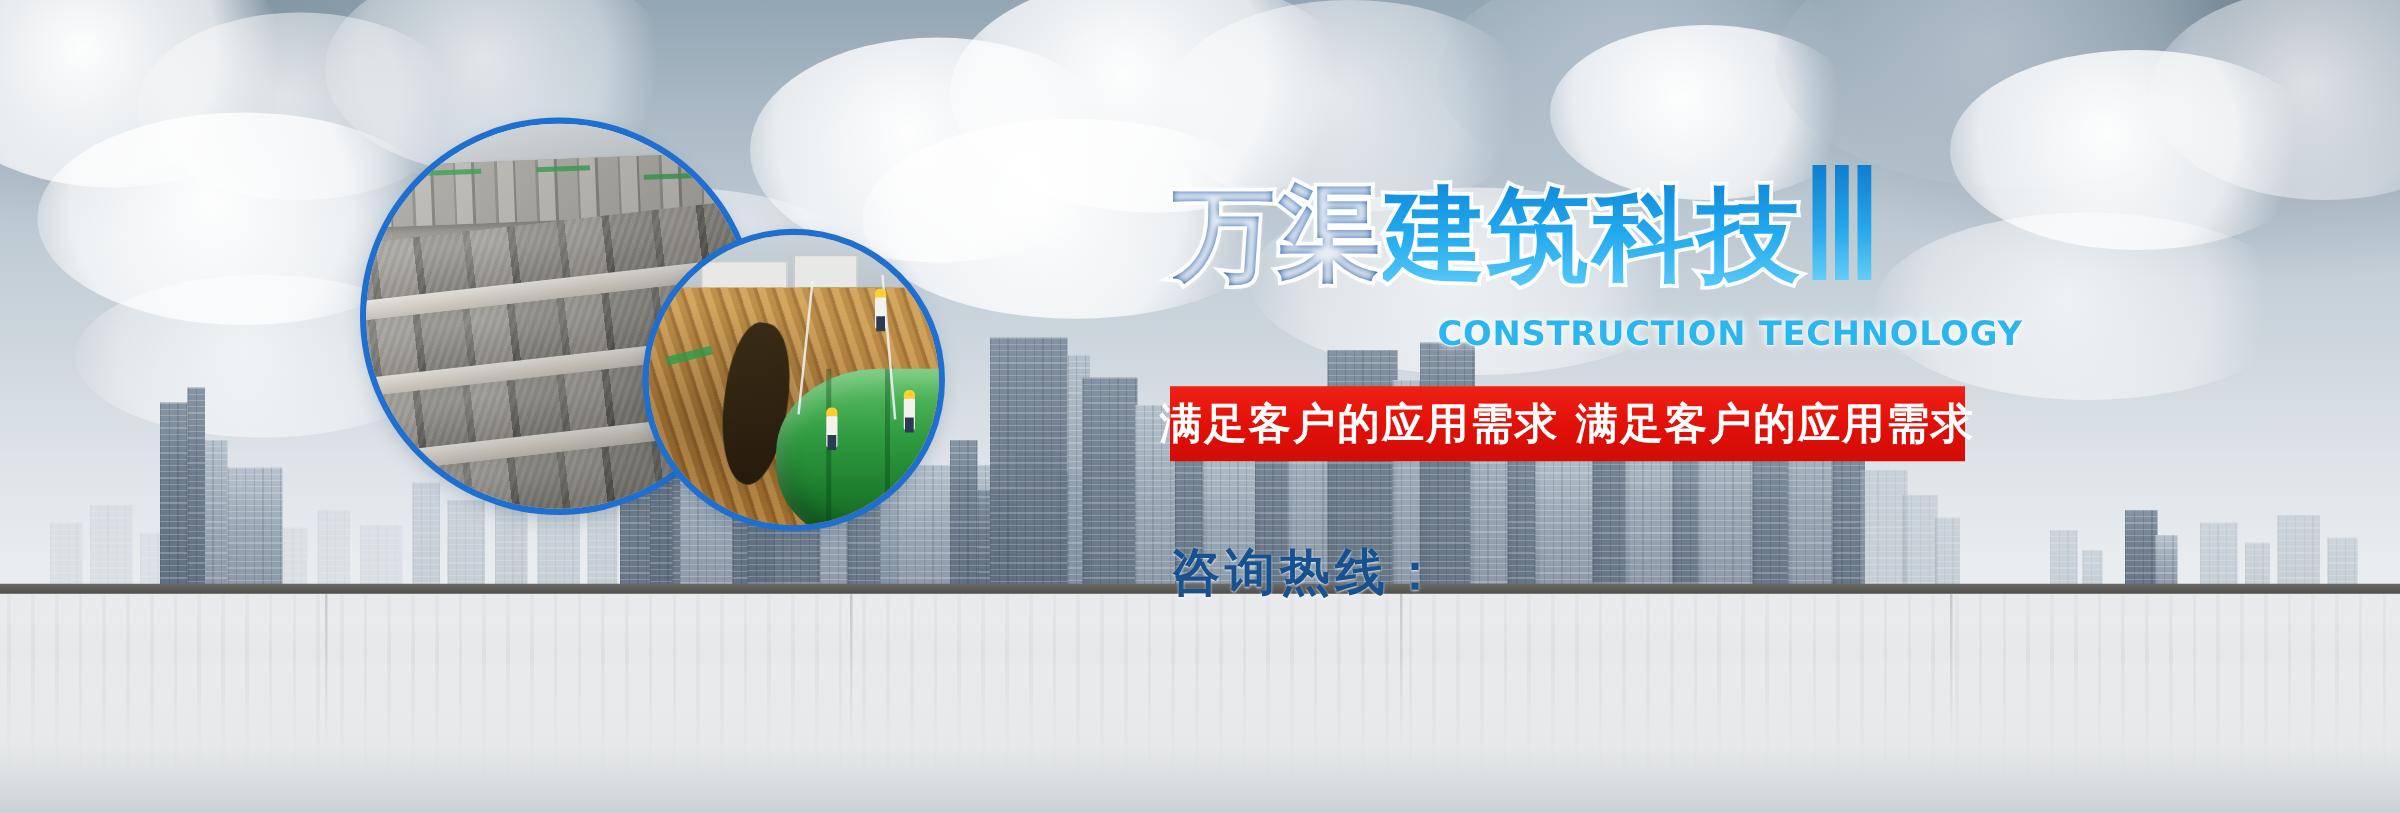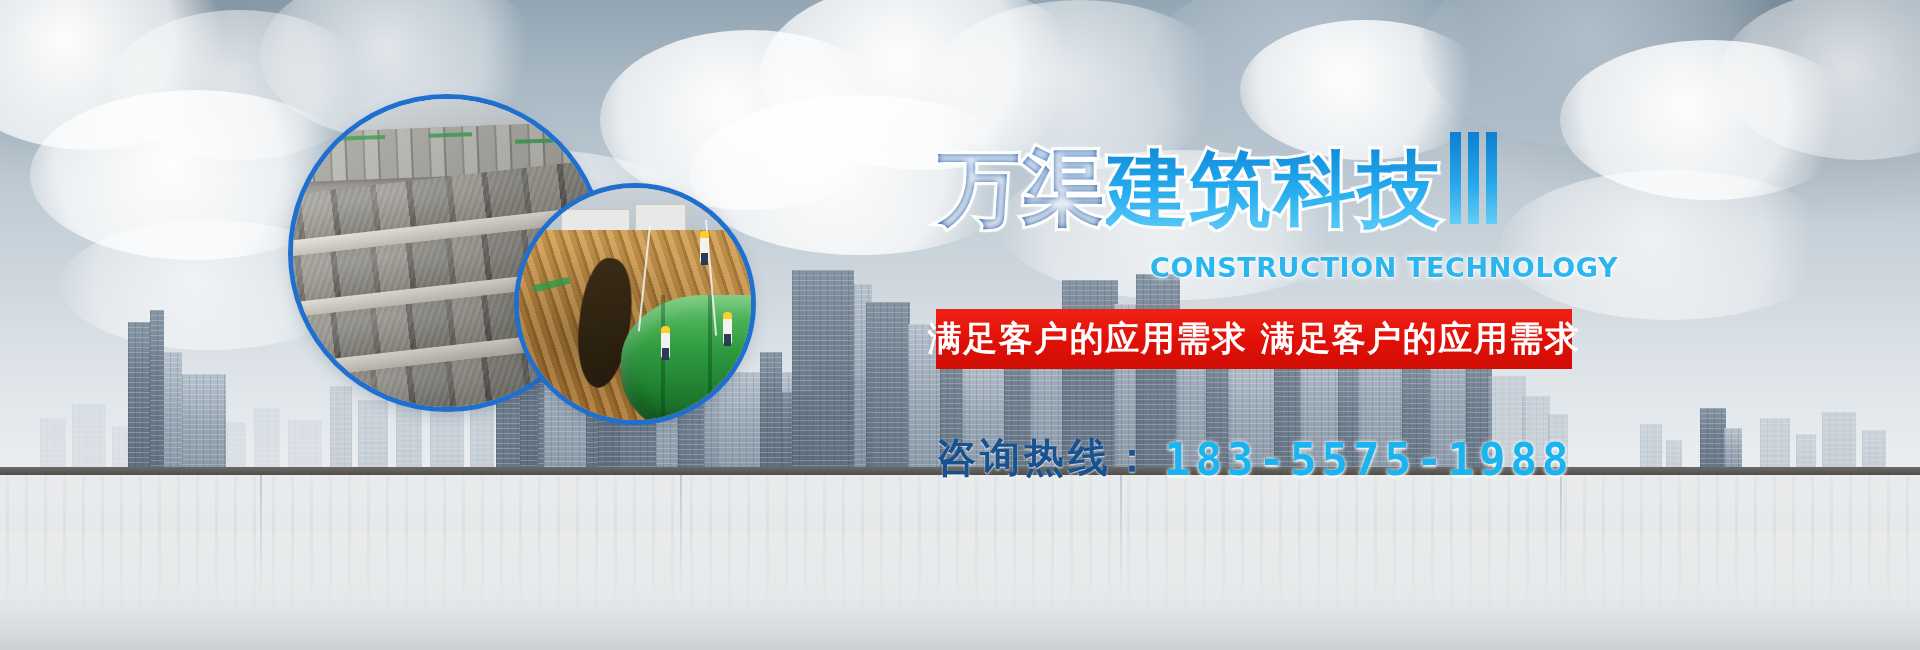--- a/index.html
+++ b/index.html
@@ -408,16 +408,15 @@
 
   <div class="brand-en">CONSTRUCTION TECHNOLOGY</div>
 
   <div class="slogan-red">
     <span>满足客户的应用需求 满足客户的应用需求</span>
   </div>
 
 
   <div class="hotline">
     <span class="hotline-label">咨询热线：</span>
-    <span class="hotline-number">183-5575-1988</span>
   </div>
 
 </div>
 
 </body></html>

